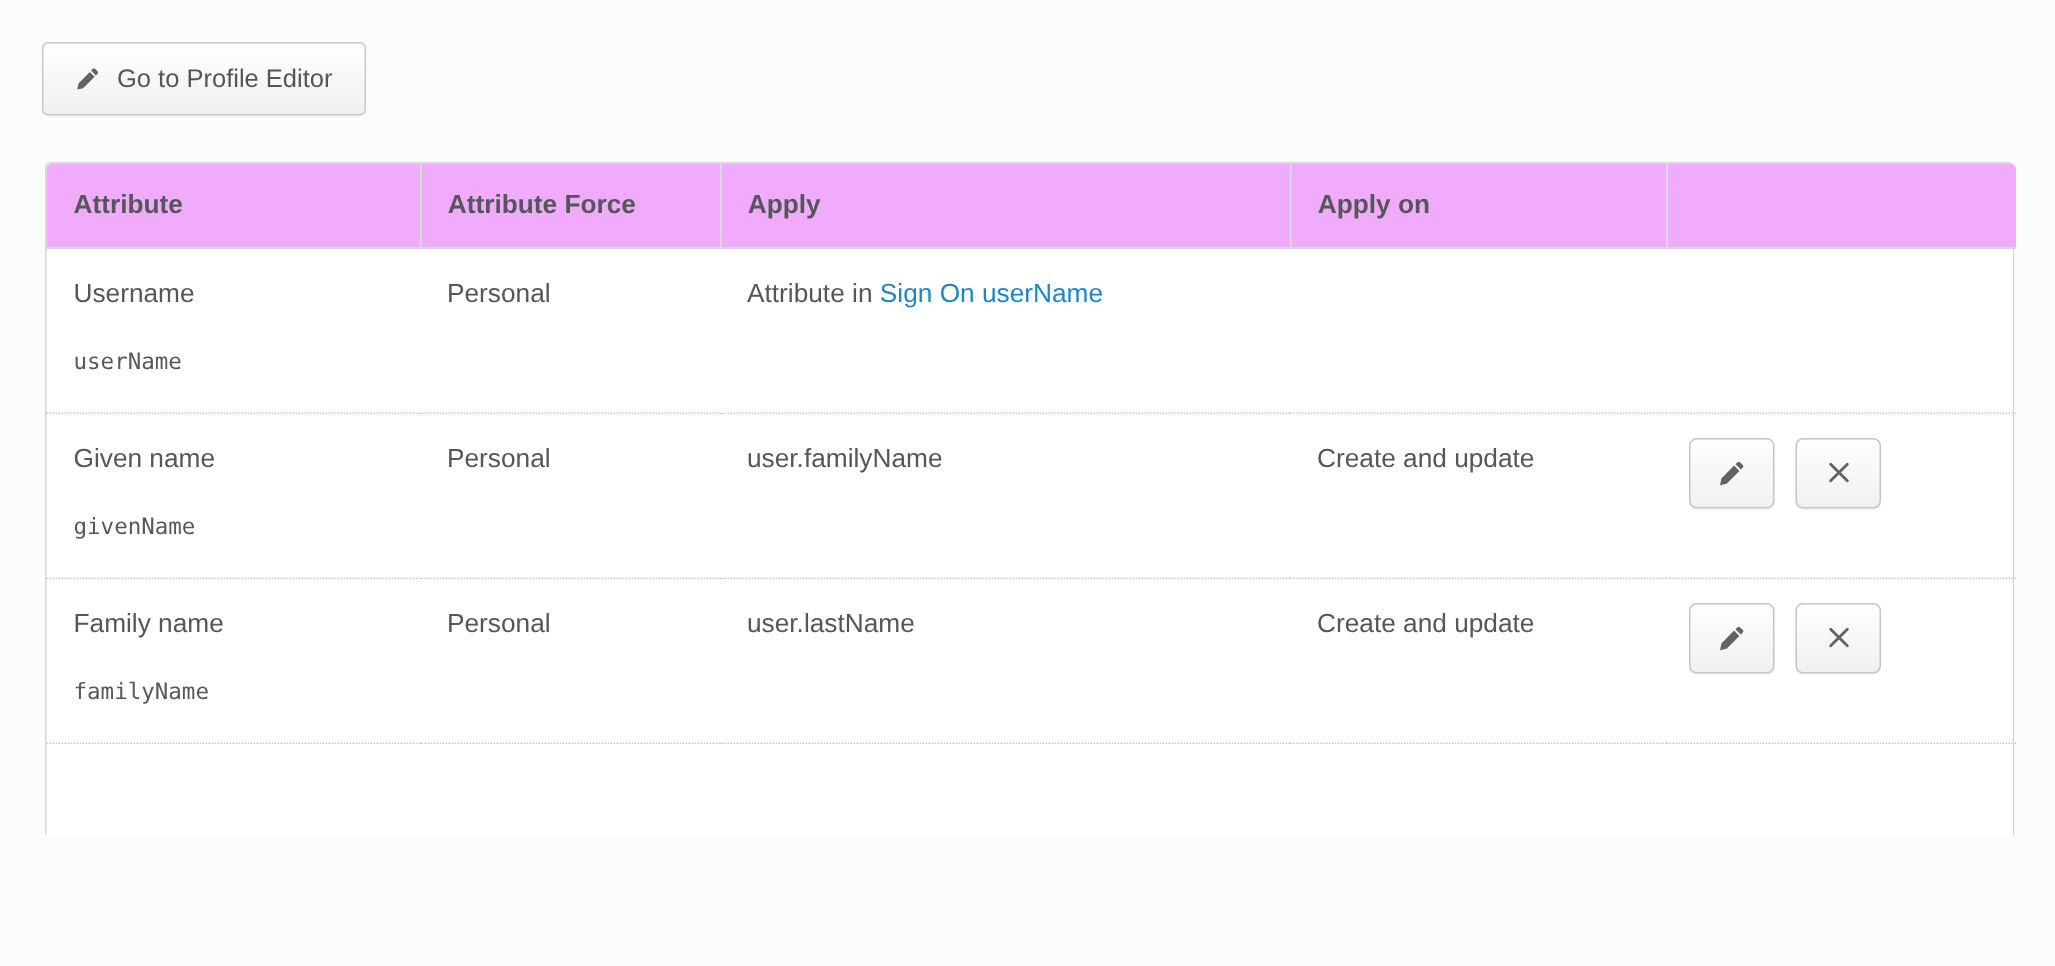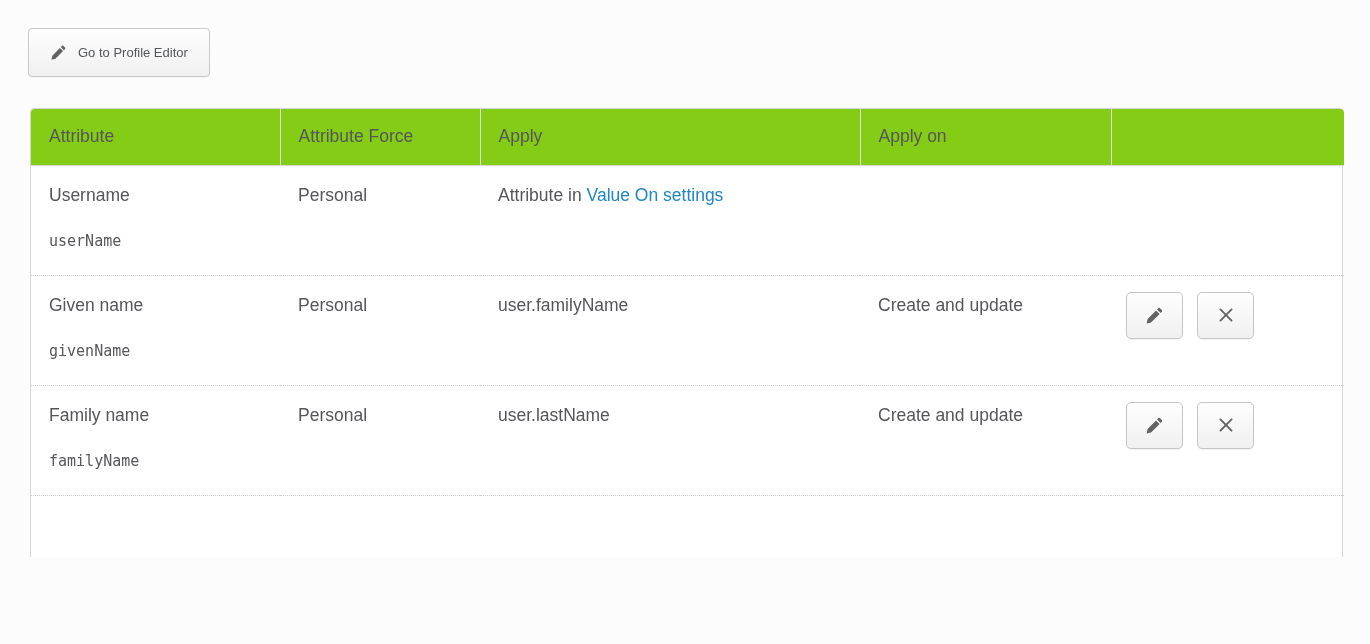--- a/index.html
+++ b/index.html
@@ -12,45 +12,45 @@
   }
 
   
   .toolbar { margin: 28px 0 0 28px; display: flex; gap: 18px; }
   .btn {
     display: inline-flex; align-items: center; gap: 11px;
     height: 49px; padding: 0 21px;
     background: linear-gradient(#fefefe, #f0f0f0);
     border: 1px solid #c9c9c9; border-radius: 4px;
     box-shadow: 0 1px 1px rgba(0,0,0,.04);
-    font-size: 13px; color: #54565a;
+    font-size: 17px; color: #54565a;
     cursor: pointer; font-family: inherit;
   }
   .btn svg { flex: 0 0 auto; }
 
   
   .table-wrap {
     margin: 31px 0 0 30px;
     width: 1313px;
     border: 1px solid #d6d6d6;
     border-bottom: none;
     border-radius: 4px 4px 0 0;
     background: #ffffff;
   }
   table { width: 100%; border-collapse: collapse; table-layout: fixed; }
   col.c1 { width: 249px; } col.c2 { width: 200px; } col.c3 { width: 380px; }
   col.c4 { width: 251px; } col.c5 { width: 233px; }
 
   thead th {
     height: 56px;
-    background: #84cc16;
+    background: #f0abfc;
     border-bottom: 1px solid #d6d6d6;
     border-left: 1px solid #dedede;
     text-align: left; vertical-align: middle;
-    font-weight: normal; font-size: 17.5px; color: #54565a;
+    font-weight: bold; font-size: 17.5px; color: #54565a;
     padding: 0 18px;
   }
   thead th:first-child { border-left: none; border-top-left-radius: 4px; }
   thead th:last-child  { border-top-right-radius: 4px; }
 
   tbody td {
     vertical-align: top;
     padding: 19px 18px 0 18px;
     border-bottom: 1px dotted #cccccc;
     font-size: 17.5px; color: #56565a;
@@ -117,21 +117,21 @@
     </thead>
     <tbody>
 
       <tr>
         <td>
           <div class="attr-label">Username</div>
           <div class="attr-key">userName</div>
         </td>
         <td>Personal</td>
         <td>
-          <span>Attribute in </span><a class="value-link" style="color: rgb(30, 134, 199);">Value On settings</a>
+          <span>Attribute in </span><a class="value-link" style="color: rgb(30, 134, 199);">Sign On userName</a>
         </td>
         <td></td>
         <td class="actions"></td>
       </tr>
 
       <tr>
         <td>
           <div class="attr-label">Given name</div>
           <div class="attr-key">givenName</div>
         </td>

